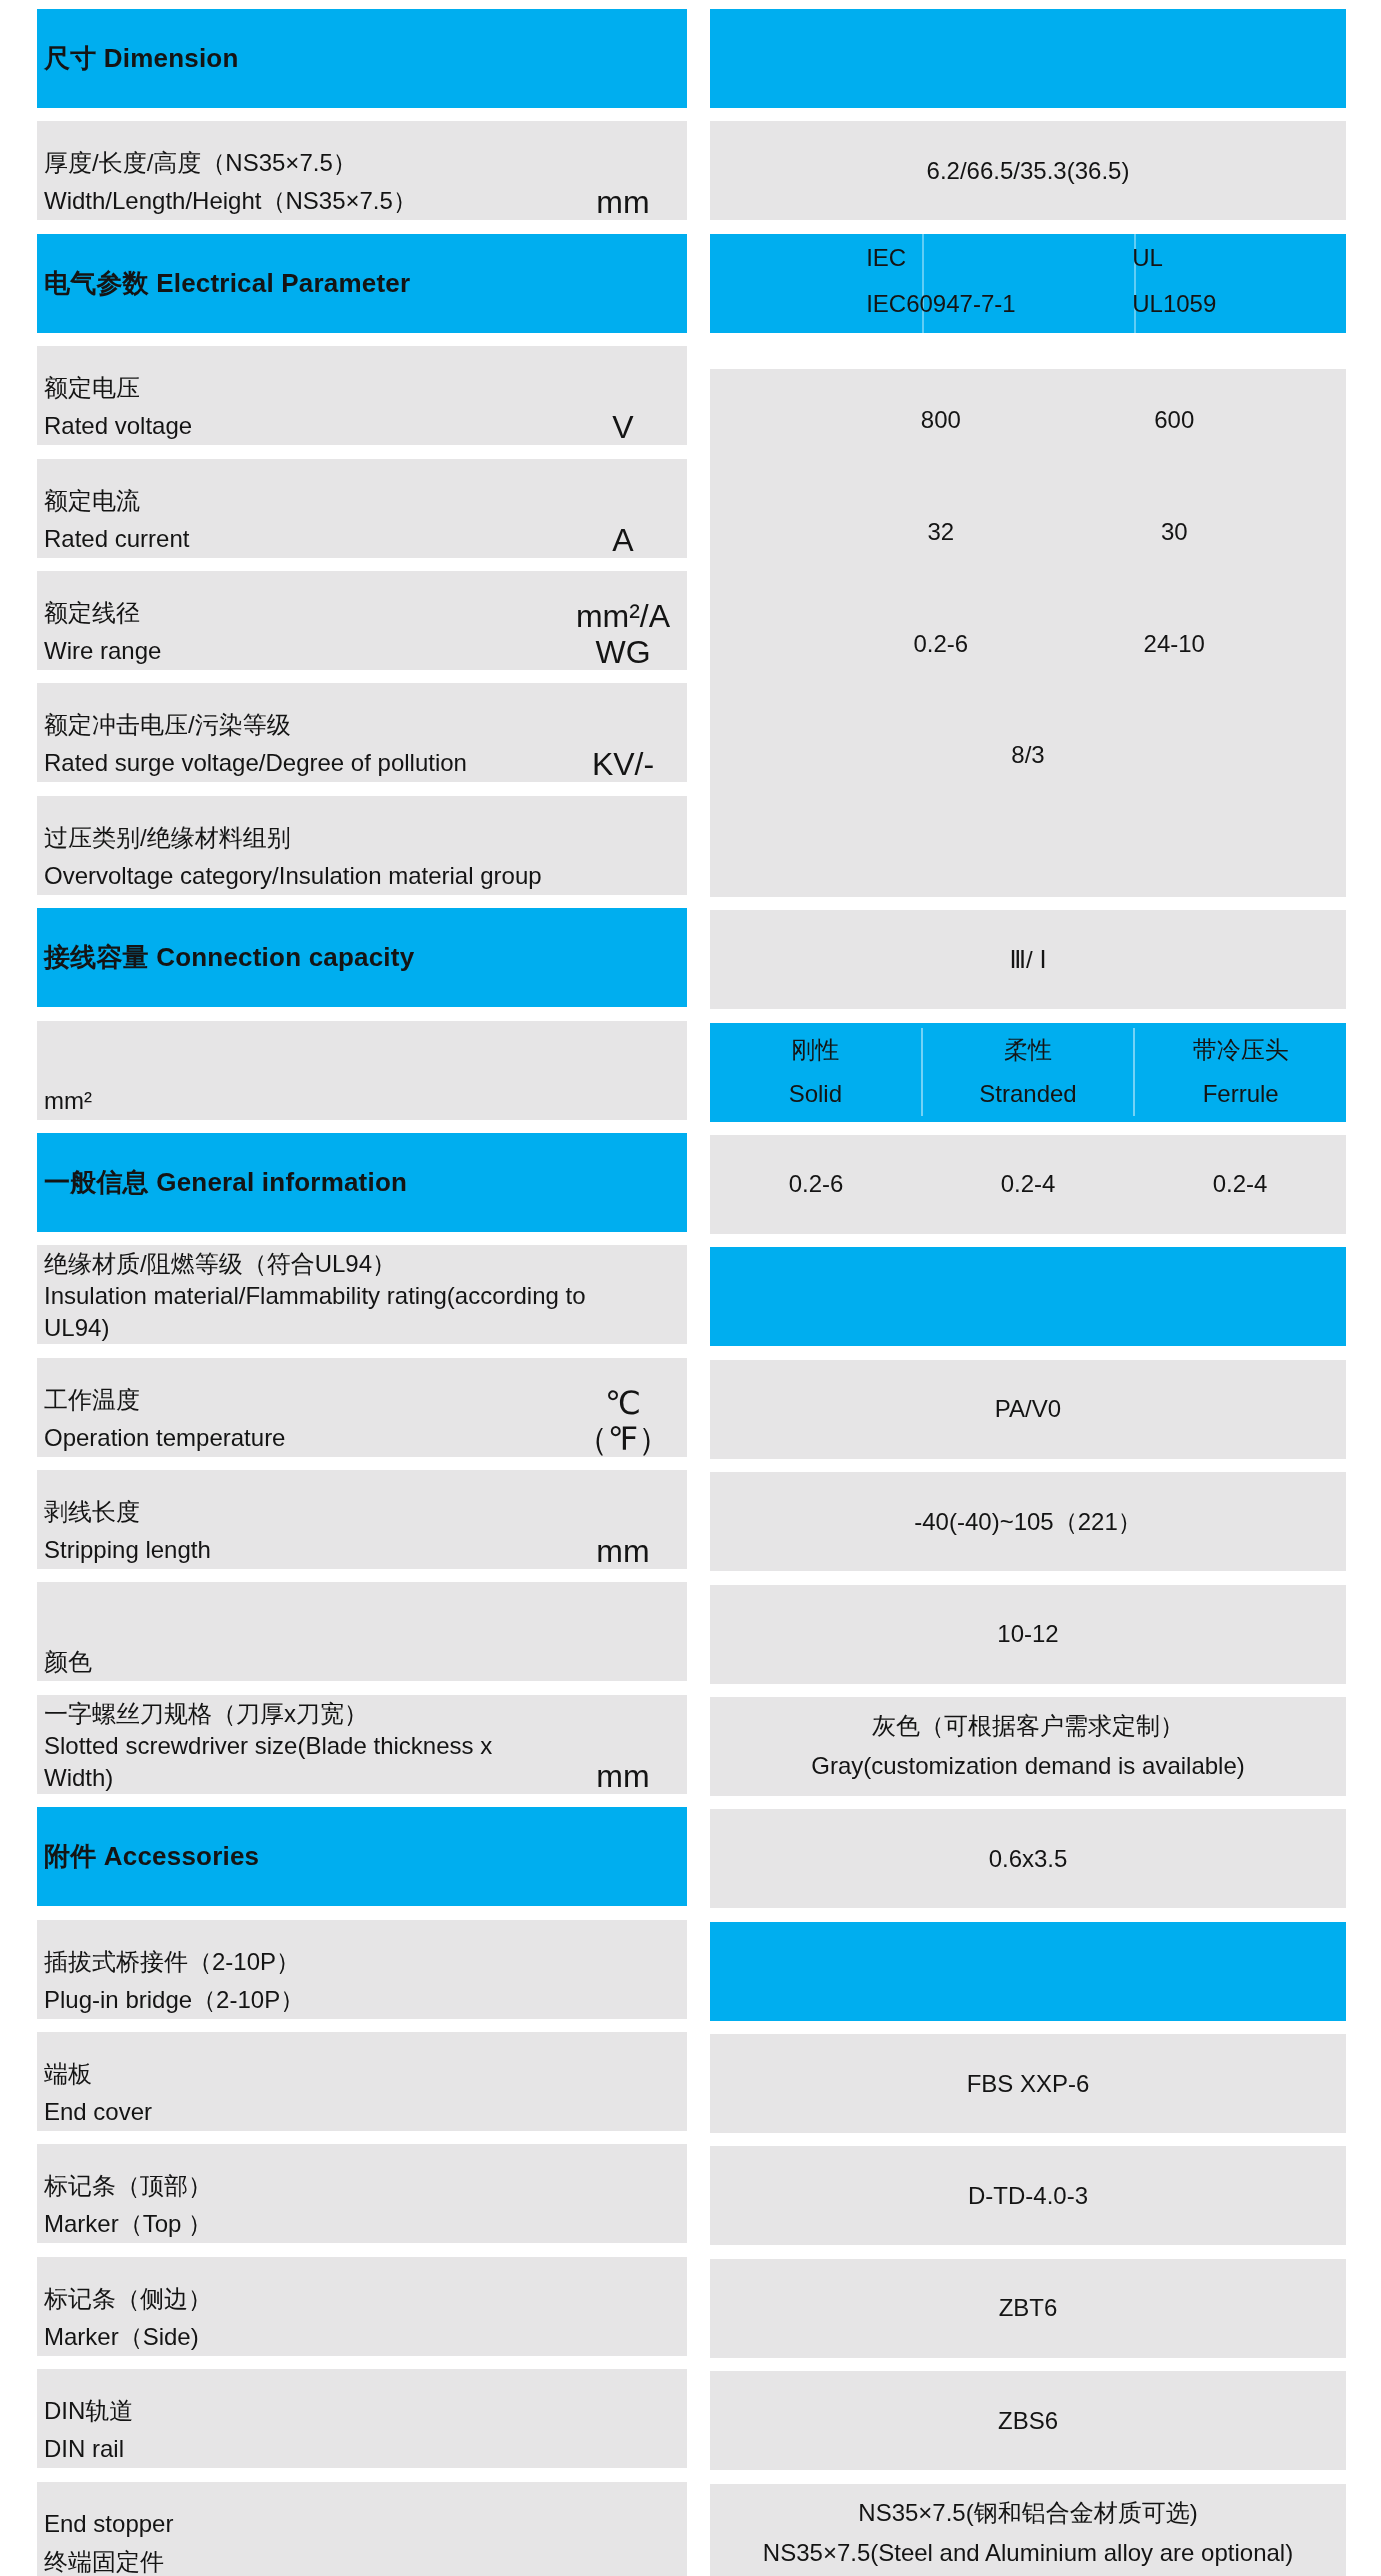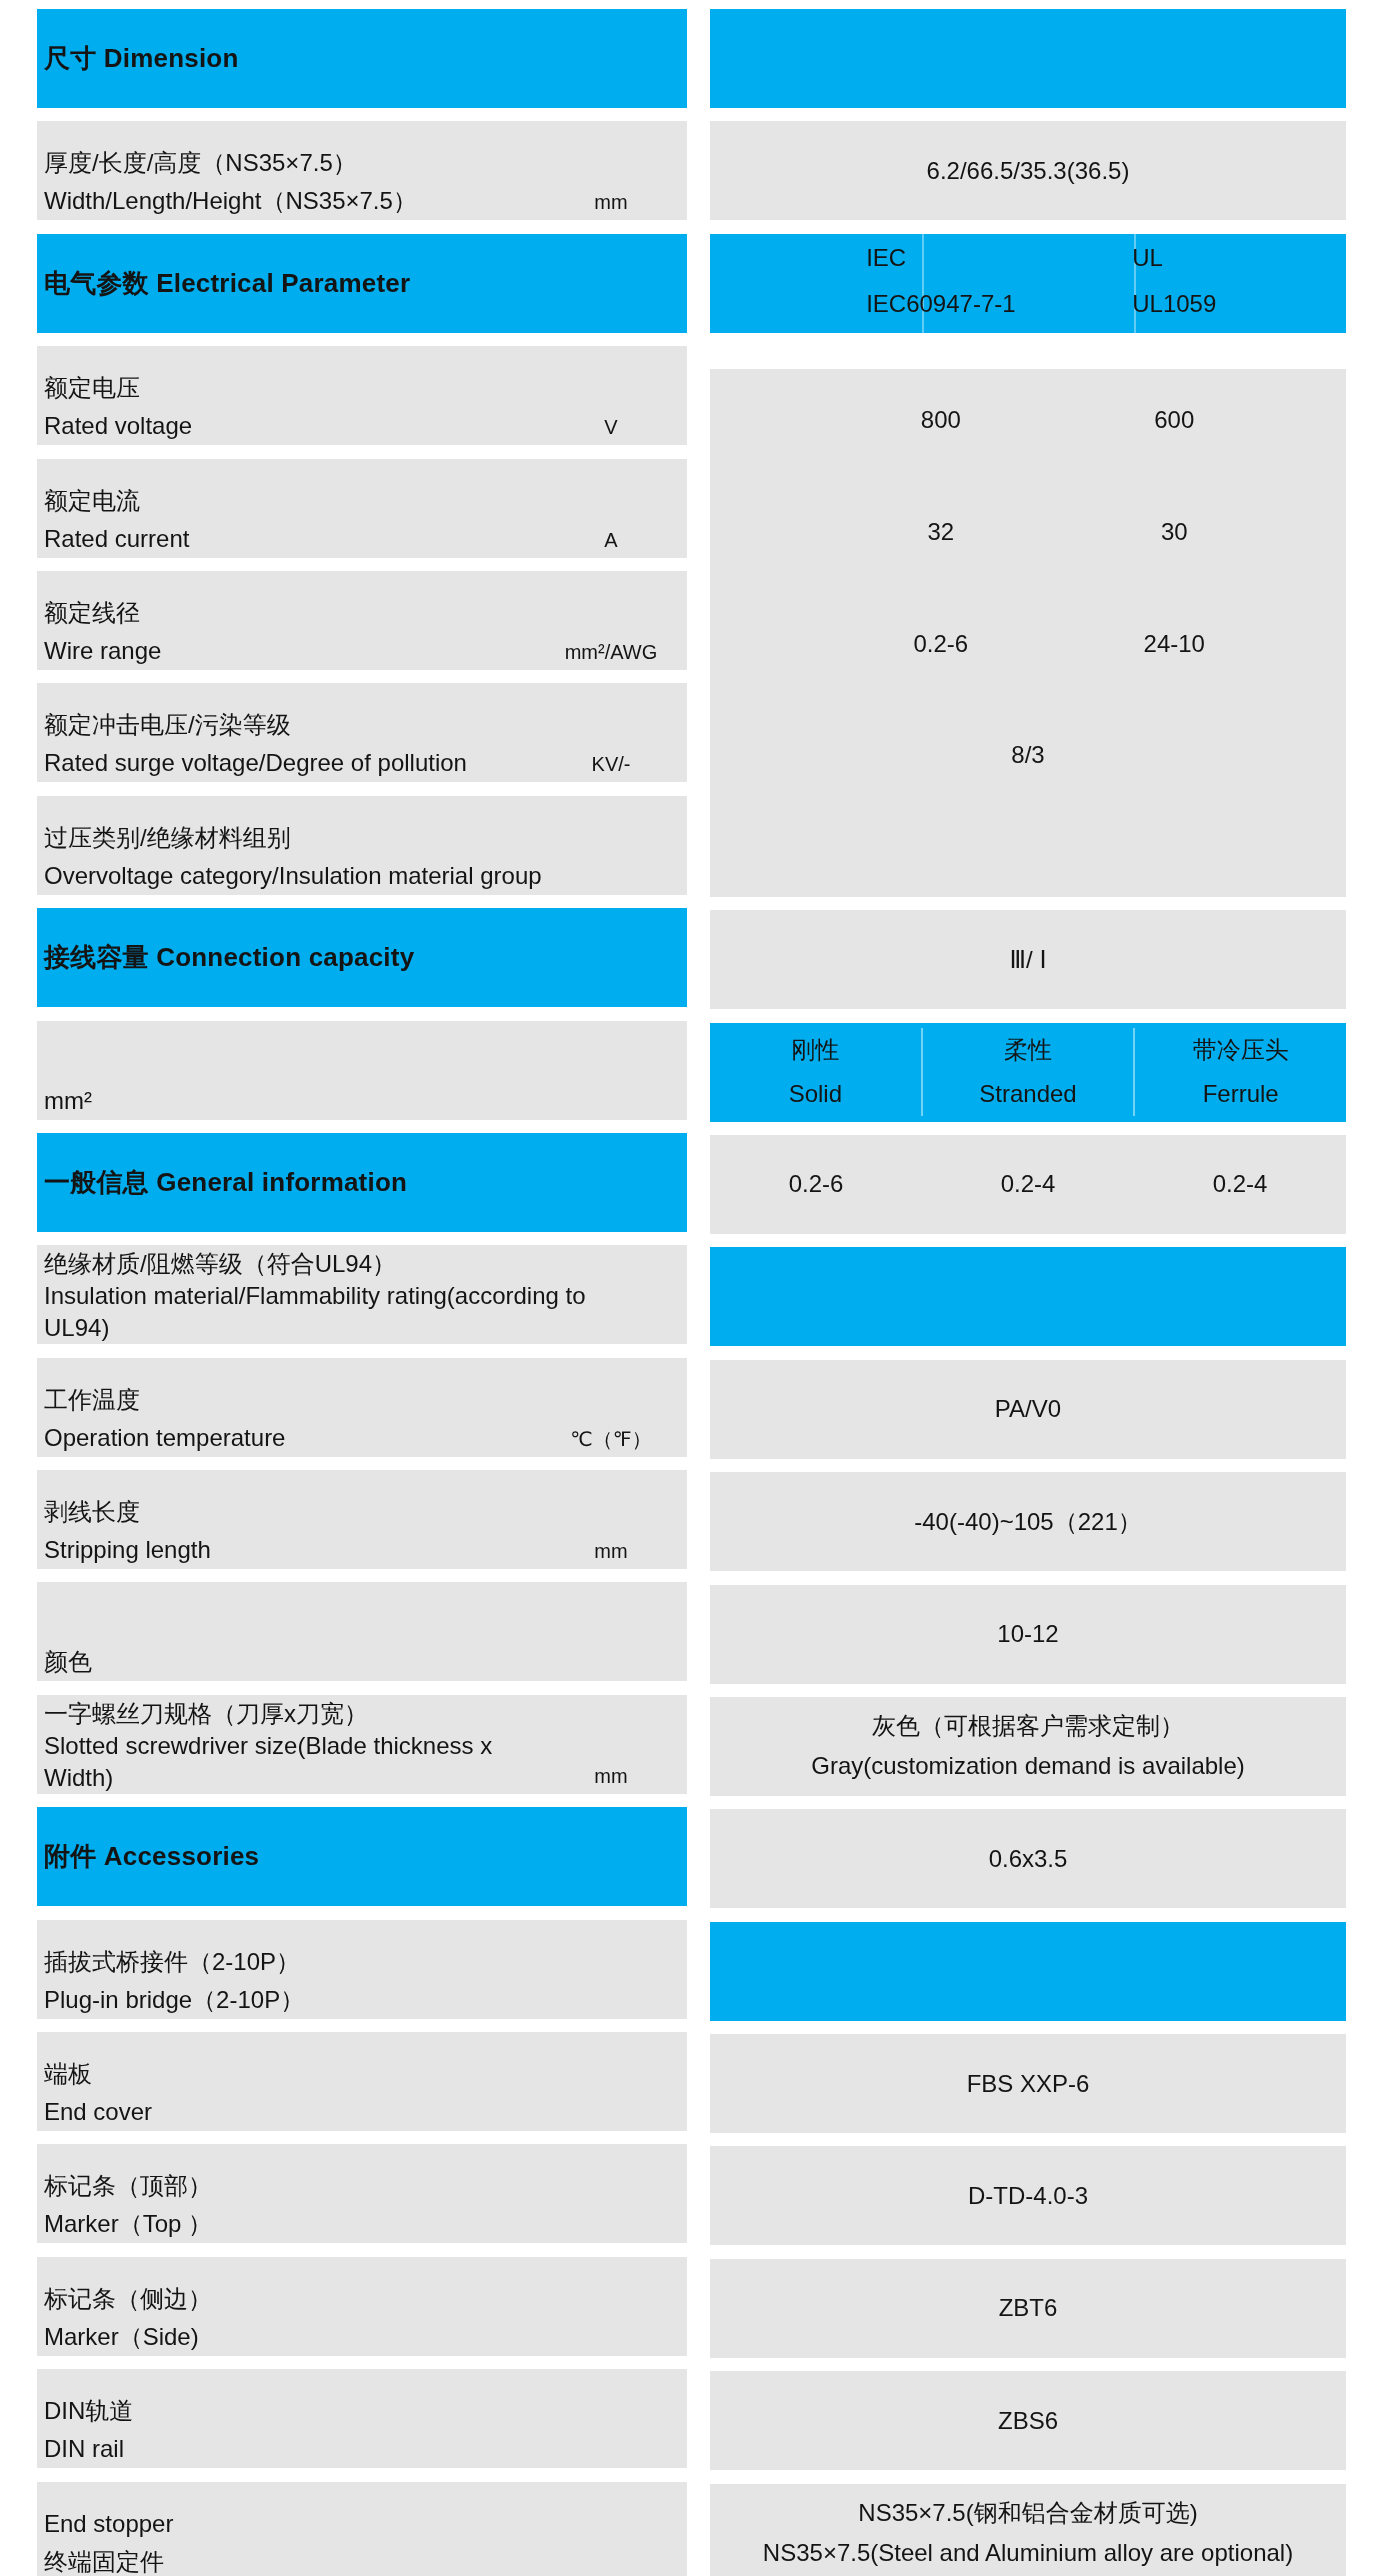--- a/index.html
+++ b/index.html
@@ -13,21 +13,21 @@
   .box{margin-bottom:13.4px;}
   .h99{height:99px;}
   .blue{background:#00AEEF;}
   .gray{background:#E6E5E6;}
 
   
   .header-left{display:flex;align-items:center;padding-left:7px;font-weight:bold;font-size:26px;letter-spacing:0.2px;text-align:right;}
   .row-left{display:flex;align-items:flex-end;}
   .labels{flex:1 1 auto;min-width:0;padding-left:7px;padding-right:40px;font-size:24px;line-height:38px;}
   .lines-3 .labels{line-height:32px;}
-  .unit{flex:0 0 104px;width:104px;margin-right:24px;text-align:center;font-size:20px;line-height:36px;word-break:break-all;}
+  .unit{flex:0 0 104px;width:104px;margin-right:12px;text-align:center;font-size:32px;line-height:36px;word-break:break-all;}
 
   
   .vcell{display:flex;flex-direction:column;align-items:center;justify-content:center;text-align:center;font-size:24px;line-height:40px;}
   .header2{position:relative;}
   .header2 .stdcol{position:absolute;top:50%;transform:translate(-50%,-52%);text-align:left;font-size:24px;line-height:46px;white-space:nowrap;}
   .pos-iec{left:36.3%;}
   .pos-ul{left:73%;}
   .vsep{position:absolute;top:0;bottom:0;width:2px;background:rgba(255,255,255,0.38);}
   .sep1{left:33.33%;} .sep2{left:66.66%;}
   .header3{display:flex;align-items:center;}

